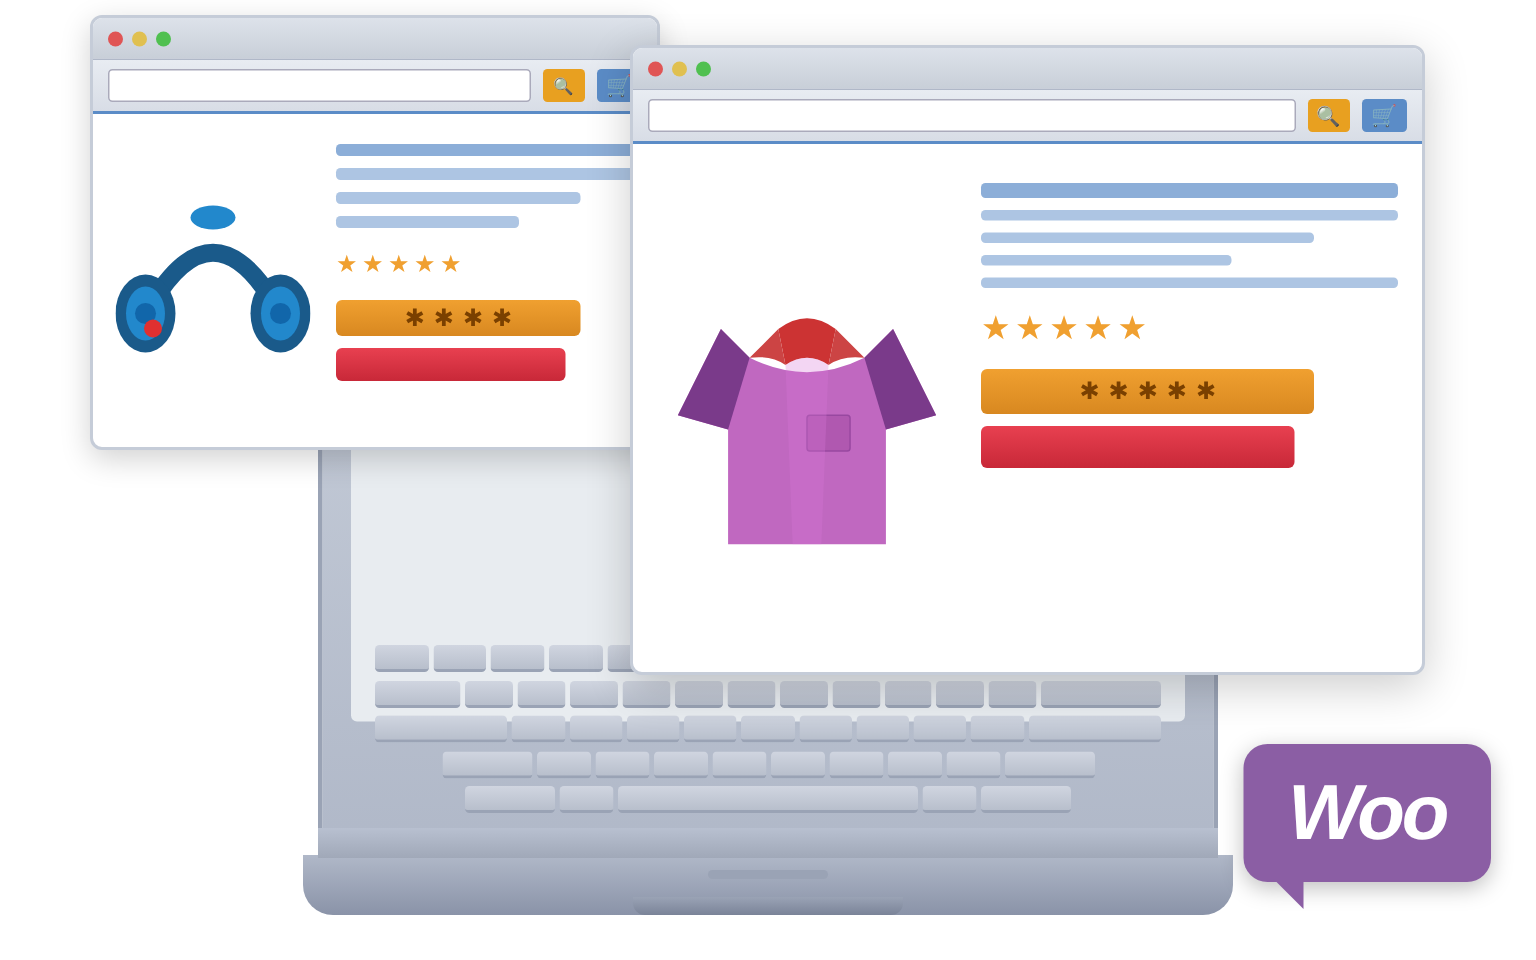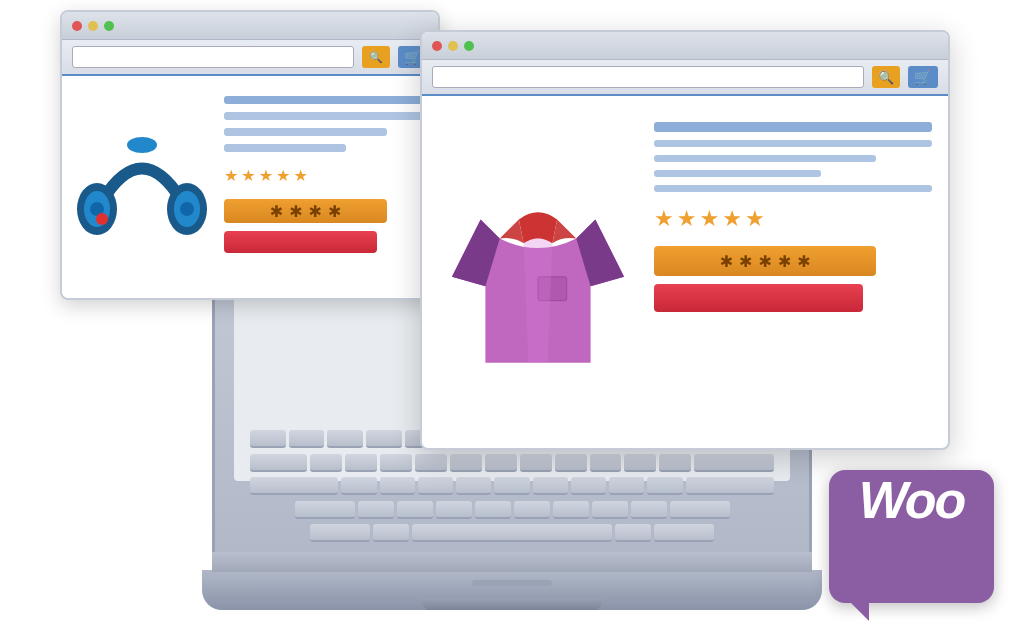--- a/index.html
+++ b/index.html
@@ -290,28 +290,29 @@
 
     
     .shirt-svg {
       width: 200px;
       height: 220px;
     }
 
     
     .woo-badge {
       position: absolute;
-      bottom: 37px;
+      bottom: 52px;
       right: 30px;
       width: 165px;
-      height: 133px;
+      height: 92px;
       background: #8b5ea4;
       border-radius: 16px;
       z-index: 20;
       display: flex;
+      align-items: center;
       justify-content: center;
       box-shadow: 0 4px 15px rgba(0,0,0,0.25);
     }
     .woo-badge::after {
       content: '';
       position: absolute;
       bottom: -18px;
       left: 20px;
       width: 0;
       height: 0;

